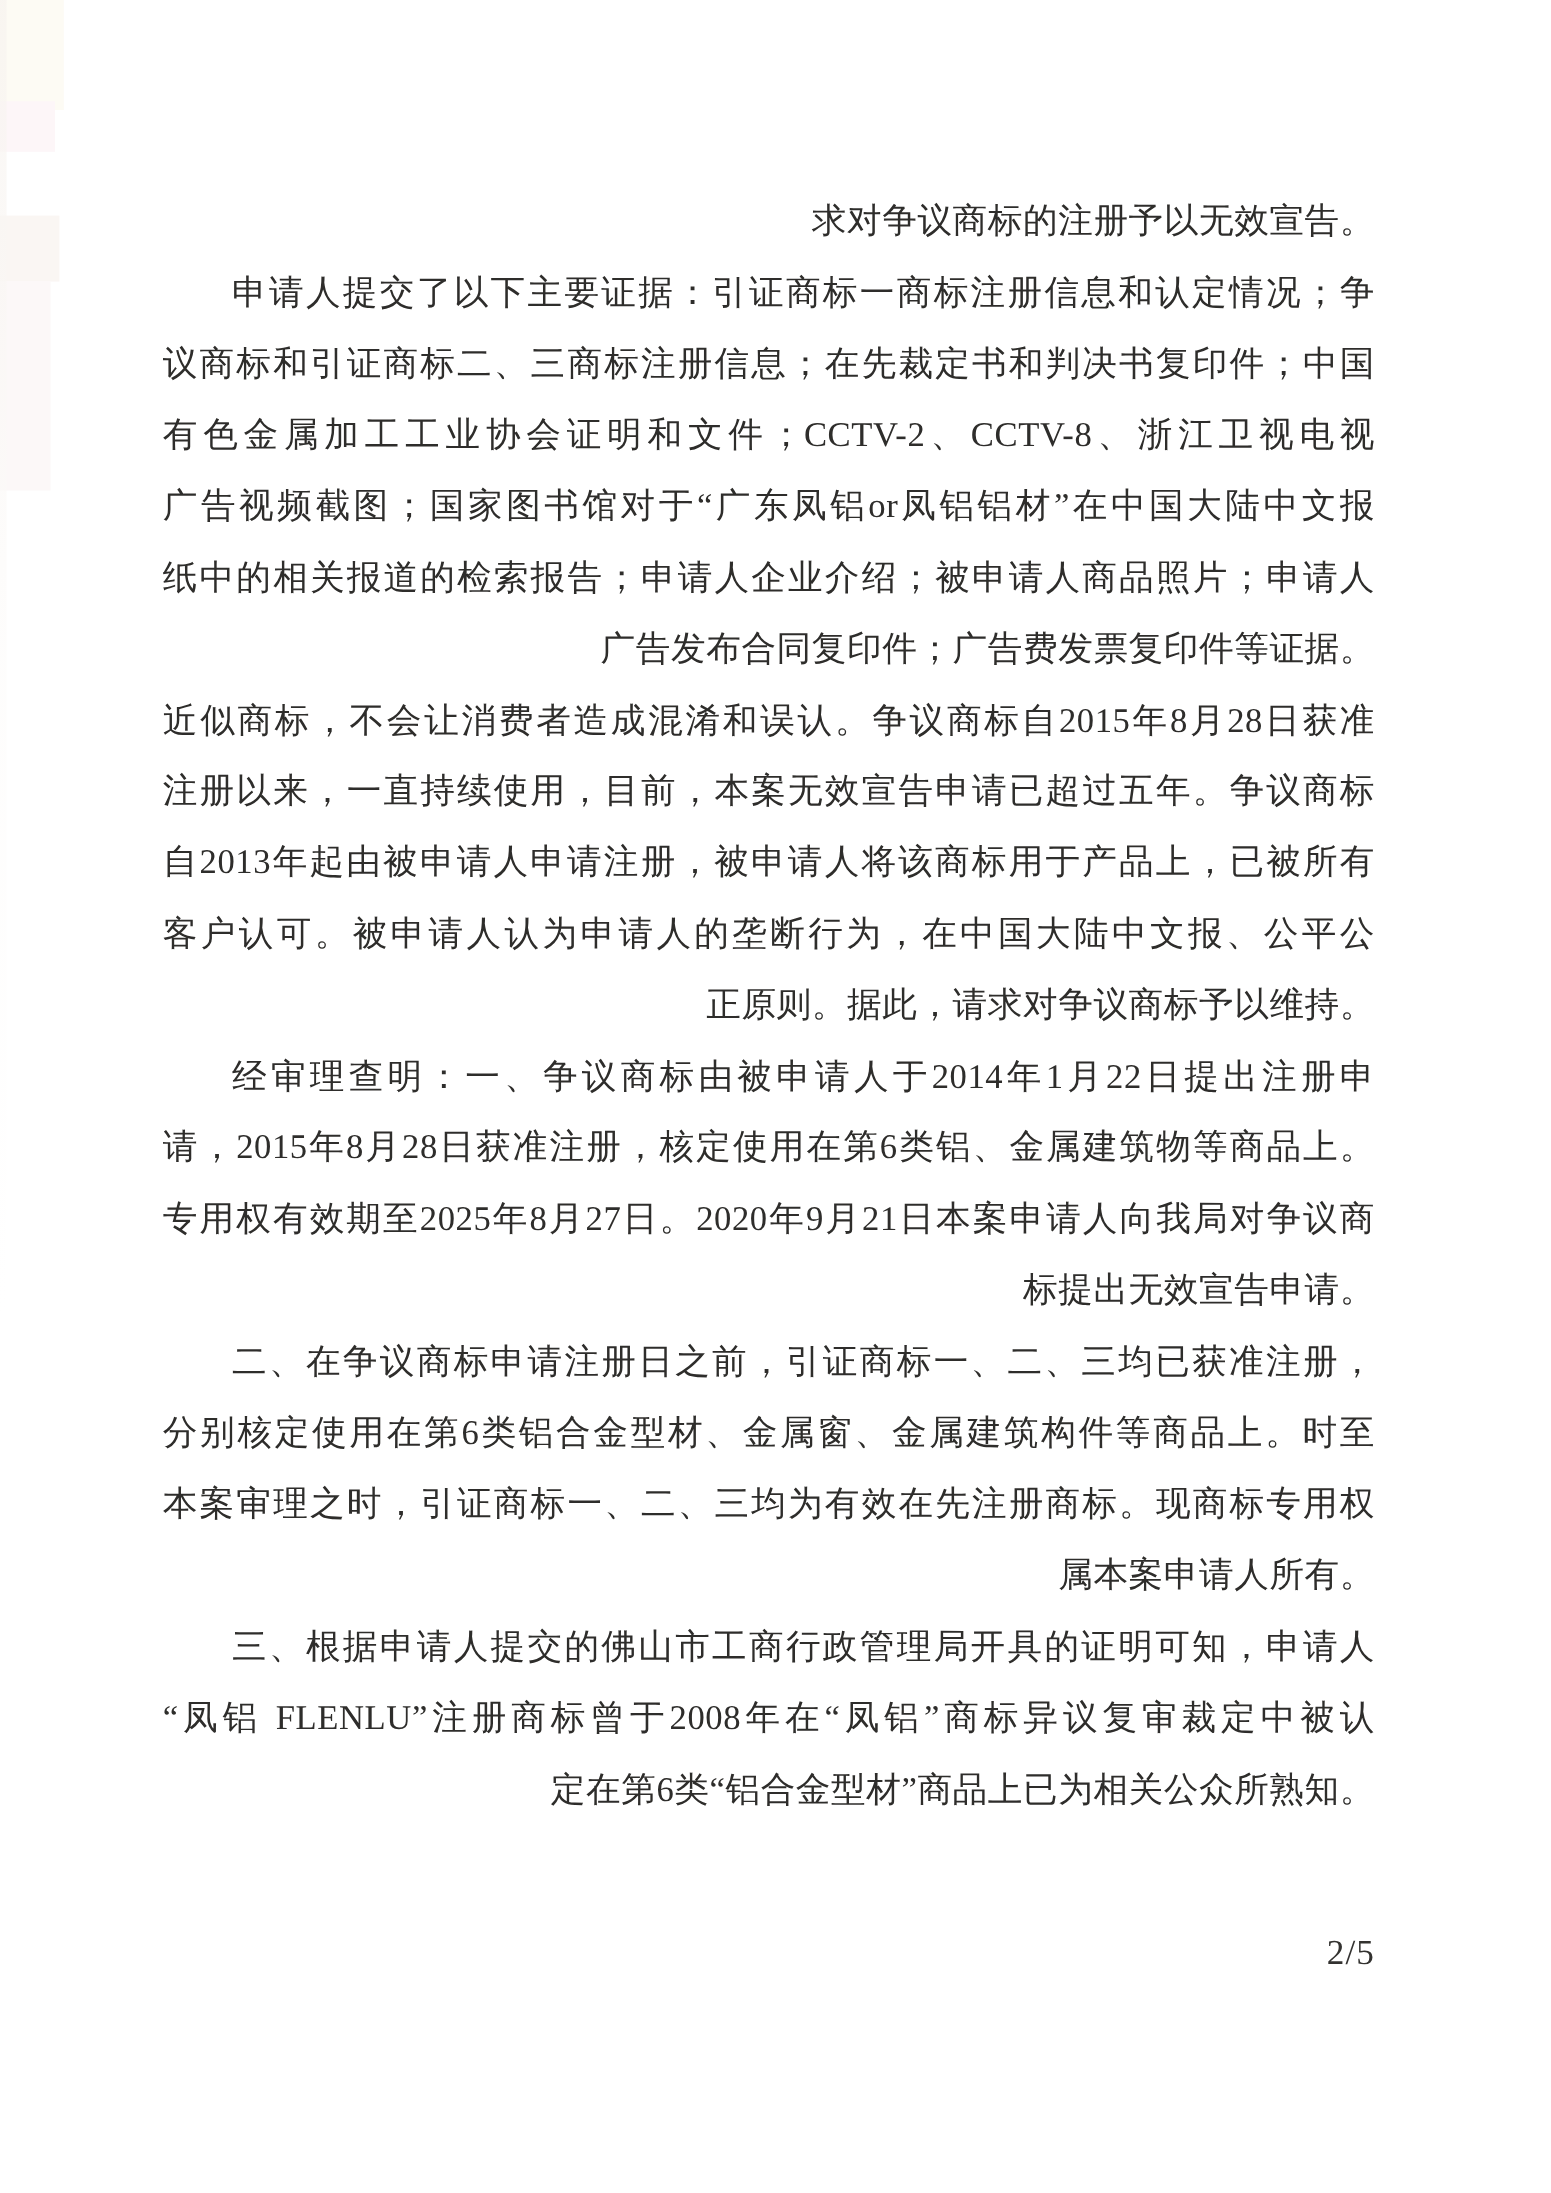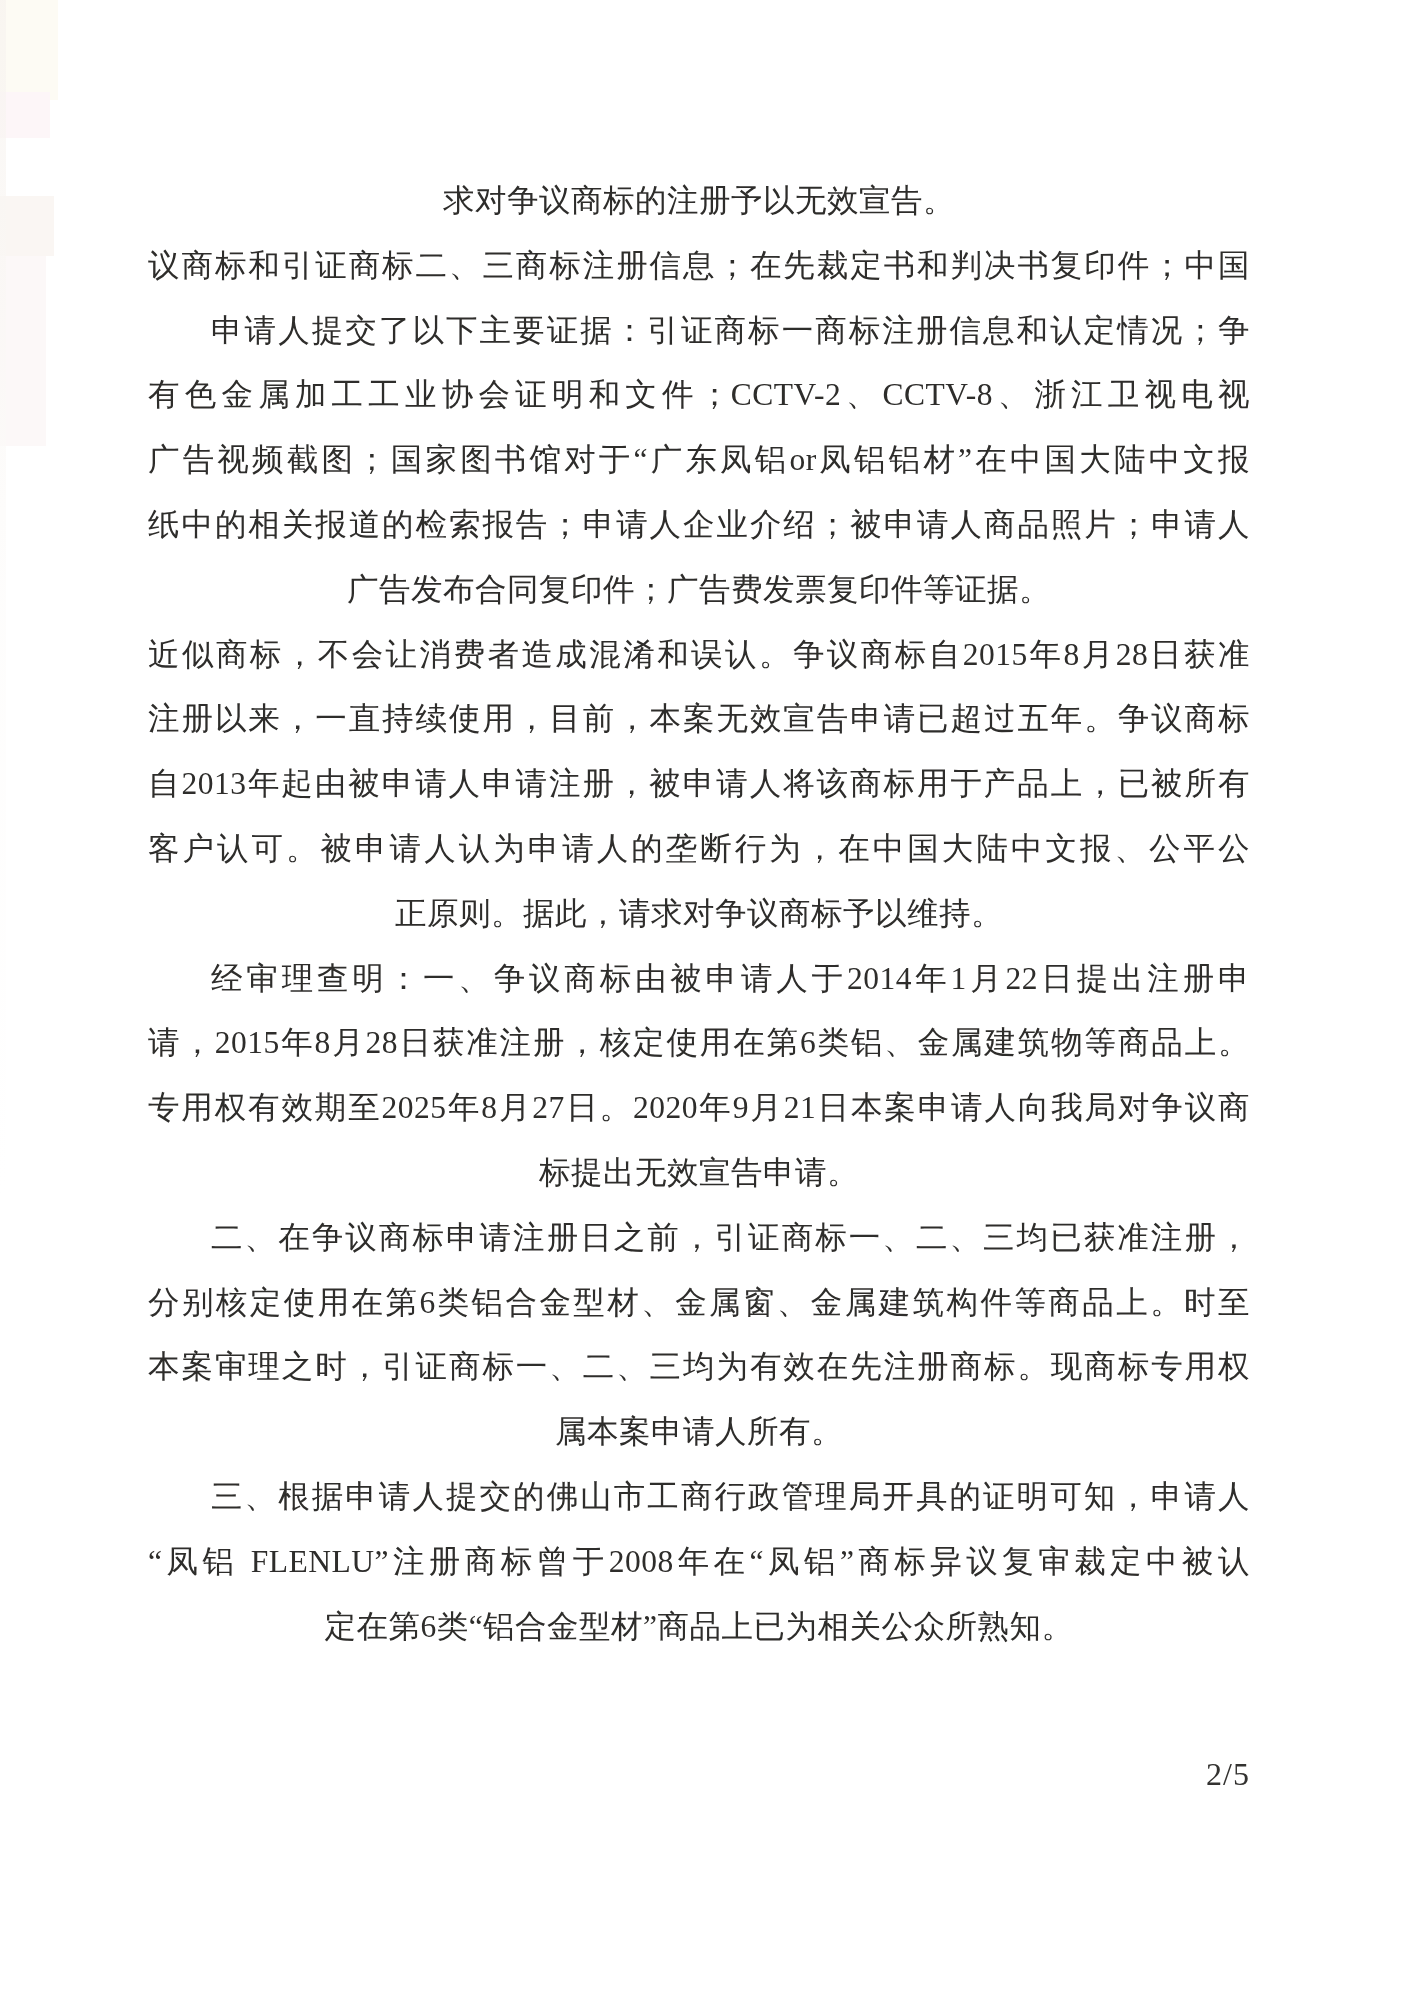--- a/index.html
+++ b/index.html
@@ -33,21 +33,21 @@
     left: 148px;
     top: 169px;
     width: 1102px;
     color: #2e2d2b;
     font-size: 31.5px;
     letter-spacing: 0.5px;
   }
   .line {
     line-height: 64.8px;
     height: 64.8px;
-    text-align: center;
+    text-align: right;
     white-space: normal;
     overflow: visible;
   }
   
   .just {
     text-align: justify;
     text-align-last: justify;
     text-justify: inter-character;
   }
   .indent {
@@ -70,22 +70,22 @@
 <div class="page">
 
   <div class="artifact a1"></div>
   <div class="artifact a2"></div>
   <div class="artifact a3"></div>
   <div class="artifact a4"></div>
   <div class="artifact a5"></div>
 
   <div class="textblock">
     <div class="line">求对争议商标的注册予以无效宣告。</div>
+    <div class="line just indent">申请人提交了以下主要证据：引证商标一商标注册信息和认定情况；争</div>
     <div class="line just">议商标和引证商标二、三商标注册信息；在先裁定书和判决书复印件；中国</div>
-    <div class="line just indent">申请人提交了以下主要证据：引证商标一商标注册信息和认定情况；争</div>
     <div class="line just">有色金属加工工业协会证明和文件；CCTV-2、CCTV-8、浙江卫视电视</div>
     <div class="line just">广告视频截图；国家图书馆对于“广东凤铝or凤铝铝材”在中国大陆中文报</div>
     <div class="line just">纸中的相关报道的检索报告；申请人企业介绍；被申请人商品照片；申请人</div>
     <div class="line">广告发布合同复印件；广告费发票复印件等证据。</div>
     <div class="line just">近似商标，不会让消费者造成混淆和误认。争议商标自2015年8月28日获准</div>
     <div class="line just">注册以来，一直持续使用，目前，本案无效宣告申请已超过五年。争议商标</div>
     <div class="line just">自2013年起由被申请人申请注册，被申请人将该商标用于产品上，已被所有</div>
     <div class="line just">客户认可。被申请人认为申请人的垄断行为，在中国大陆中文报、公平公</div>
     <div class="line">正原则。据此，请求对争议商标予以维持。</div>
     <div class="line just indent">经审理查明：一、争议商标由被申请人于2014年1月22日提出注册申</div>

